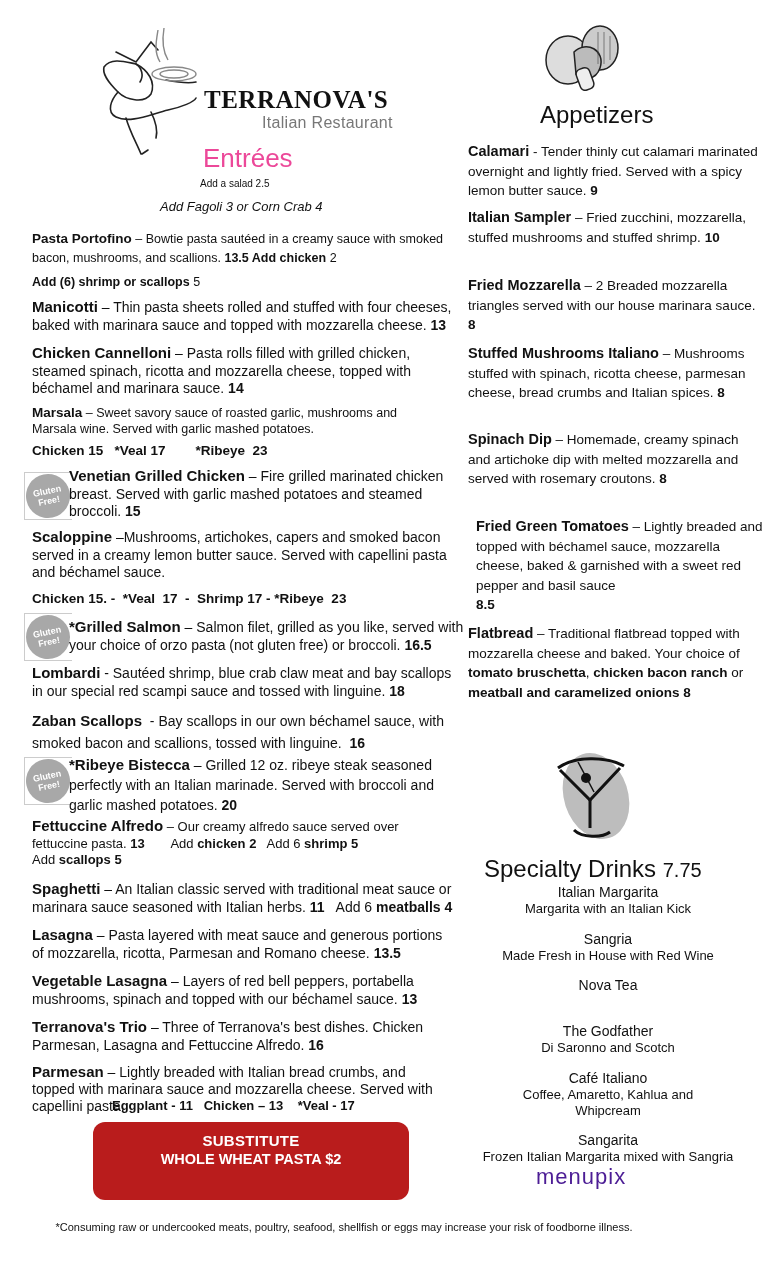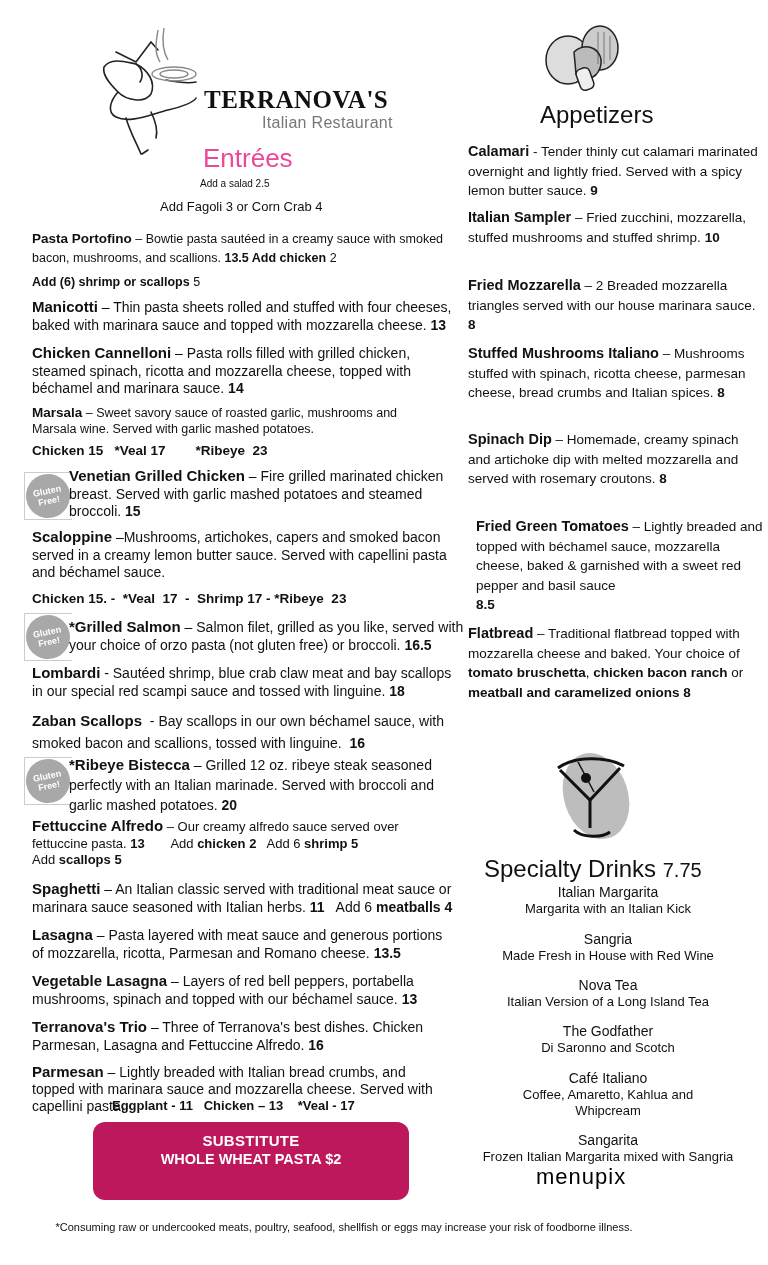--- a/index.html
+++ b/index.html
@@ -7,50 +7,50 @@
   body { font-family: "Liberation Sans", sans-serif; color: #111; position: relative; }
   b, .b { font-weight: bold; }
 
   
   .logo-art { position: absolute; left: 96px; top: 22px; width: 120px; height: 140px; }
   .brand-name { position: absolute; left: 204px; top: 86px; font-family: "Liberation Serif", serif; font-weight: bold; font-size: 25px; letter-spacing: 0.5px; color: #111; }
   .brand-sub { position: absolute; left: 262px; top: 114px; font-size: 16px; color: #777; letter-spacing: 0.3px; }
 
   .entrees-title { position: absolute; left: 203px; top: 143px; font-size: 26px; color: #ec4899; }
   .addon1 { position: absolute; left: 200px; top: 178px; font-size: 10px; }
-  .addon2 { position: absolute; left: 160px; top: 199px; font-size: 13px; }
+  .addon2 { position: absolute; left: 160px; top: 199px; font-size: 13px; font-style: italic; }
 
   .item { position: absolute; font-size: 14px; line-height: 17.5px; }
   .item .name { font-weight: bold; font-size: 15px; }
   .item.sm { font-size: 12.5px; line-height: 19px; }
   .item.sm .name { font-size: 13.5px; }
   .price { font-weight: bold; }
   .variants { font-weight: bold; font-size: 13.5px; }
 
   .gf { position: absolute; width: 44px; height: 44px; border-radius: 50%; background: #a8a8a8; color: #fff; font-size: 9px; font-weight: bold; text-align: center; line-height: 10px; padding-top: 12px; transform: rotate(-12deg); }
   .gf-frame { position: absolute; width: 48px; height: 48px; border-left: 1px solid #ccc; border-top: 1px solid #ccc; border-bottom: 1px solid #ccc; }
 
-  .subst { position: absolute; left: 93px; top: 1122px; width: 316px; height: 78px; background: #be185d; border-radius: 12px; color: #fff; text-align: center; font-weight: bold; font-size: 14.5px; line-height: 19px; padding-top: 9px; }
+  .subst { position: absolute; left: 93px; top: 1122px; width: 316px; height: 78px; background: #b91c1c; border-radius: 12px; color: #fff; text-align: center; font-weight: bold; font-size: 14.5px; line-height: 19px; padding-top: 9px; }
   .subst .t1 { font-size: 15px; letter-spacing: 0.3px; }
 
   .disclaimer { position: absolute; left: 0; width: 688px; top: 1221px; text-align: center; font-size: 11px; color: #111; }
 
   
   .mush { position: absolute; left: 538px; top: 22px; width: 90px; height: 76px; }
   .app-title { position: absolute; left: 540px; top: 101px; font-size: 24px; }
   .r-item { position: absolute; left: 468px; width: 292px; font-size: 13.5px; line-height: 19.5px; }
   .r-item .name { font-weight: bold; font-size: 14.5px; }
 
   .martini { position: absolute; left: 554px; top: 748px; width: 76px; height: 92px; }
   .drinks-title { position: absolute; left: 484px; top: 843px; font-size: 24px; margin-top: 12px; }
   .drinks-title .dp { font-size: 20px; }
   .drink { position: absolute; left: 470px; width: 276px; text-align: center; font-size: 13px; line-height: 16px; }
   .drink .dn { font-weight: normal; font-size: 14px; line-height: 18px; text-align: center; }
 
-  .watermark { position: absolute; left: 536px; top: 1164px; font-size: 22px; color: #000000; letter-spacing: 1px; font-weight: normal; }
+  .watermark { position: absolute; left: 536px; top: 1164px; font-size: 22px; color: #4c1d95; letter-spacing: 1px; font-weight: normal; }
 </style>
 </head>
 <body>
 
 <svg class="logo-art" viewBox="0 0 120 140">
   <g fill="none" stroke="#222" stroke-width="1.6" stroke-linecap="round">
     <path d="M20 30 L40 40 L55 20 L62 28"></path>
     <path d="M8 45 C15 35 30 40 40 42 C52 48 60 60 55 72 C48 82 30 78 22 70 C12 60 6 52 8 45 Z"></path>
     <path d="M22 70 C15 78 10 90 20 95 C34 102 55 92 72 88 C86 85 98 80 100 76"></path>
     <path d="M30 96 C34 110 40 120 45 132 M46 132 L52 128"></path>
@@ -206,21 +206,20 @@
 <div class="drink" style="top:883px;">
   <div class="dn">Italian Margarita</div>
   <div>Margarita with an Italian Kick</div>
 </div>
 <div class="drink" style="top:930px;">
   <div class="dn">Sangria</div>
   <div>Made Fresh in House with Red Wine</div>
 </div>
 <div class="drink" style="top:976px;">
   <div class="dn">Nova Tea</div>
-  <div>Italian Version of a Long Island Tea</div>
 </div>
 <div class="drink" style="top:1022px;">
   <div class="dn">The Godfather</div>
   <div>Di Saronno and Scotch</div>
 </div>
 <div class="drink" style="top:1069px; padding:0 50px;">
   <div class="dn">Café Italiano</div>
   <div>Coffee, Amaretto, Kahlua and Whipcream</div>
 </div>
 <div class="drink" style="top:1131px; padding:0 12px;">

